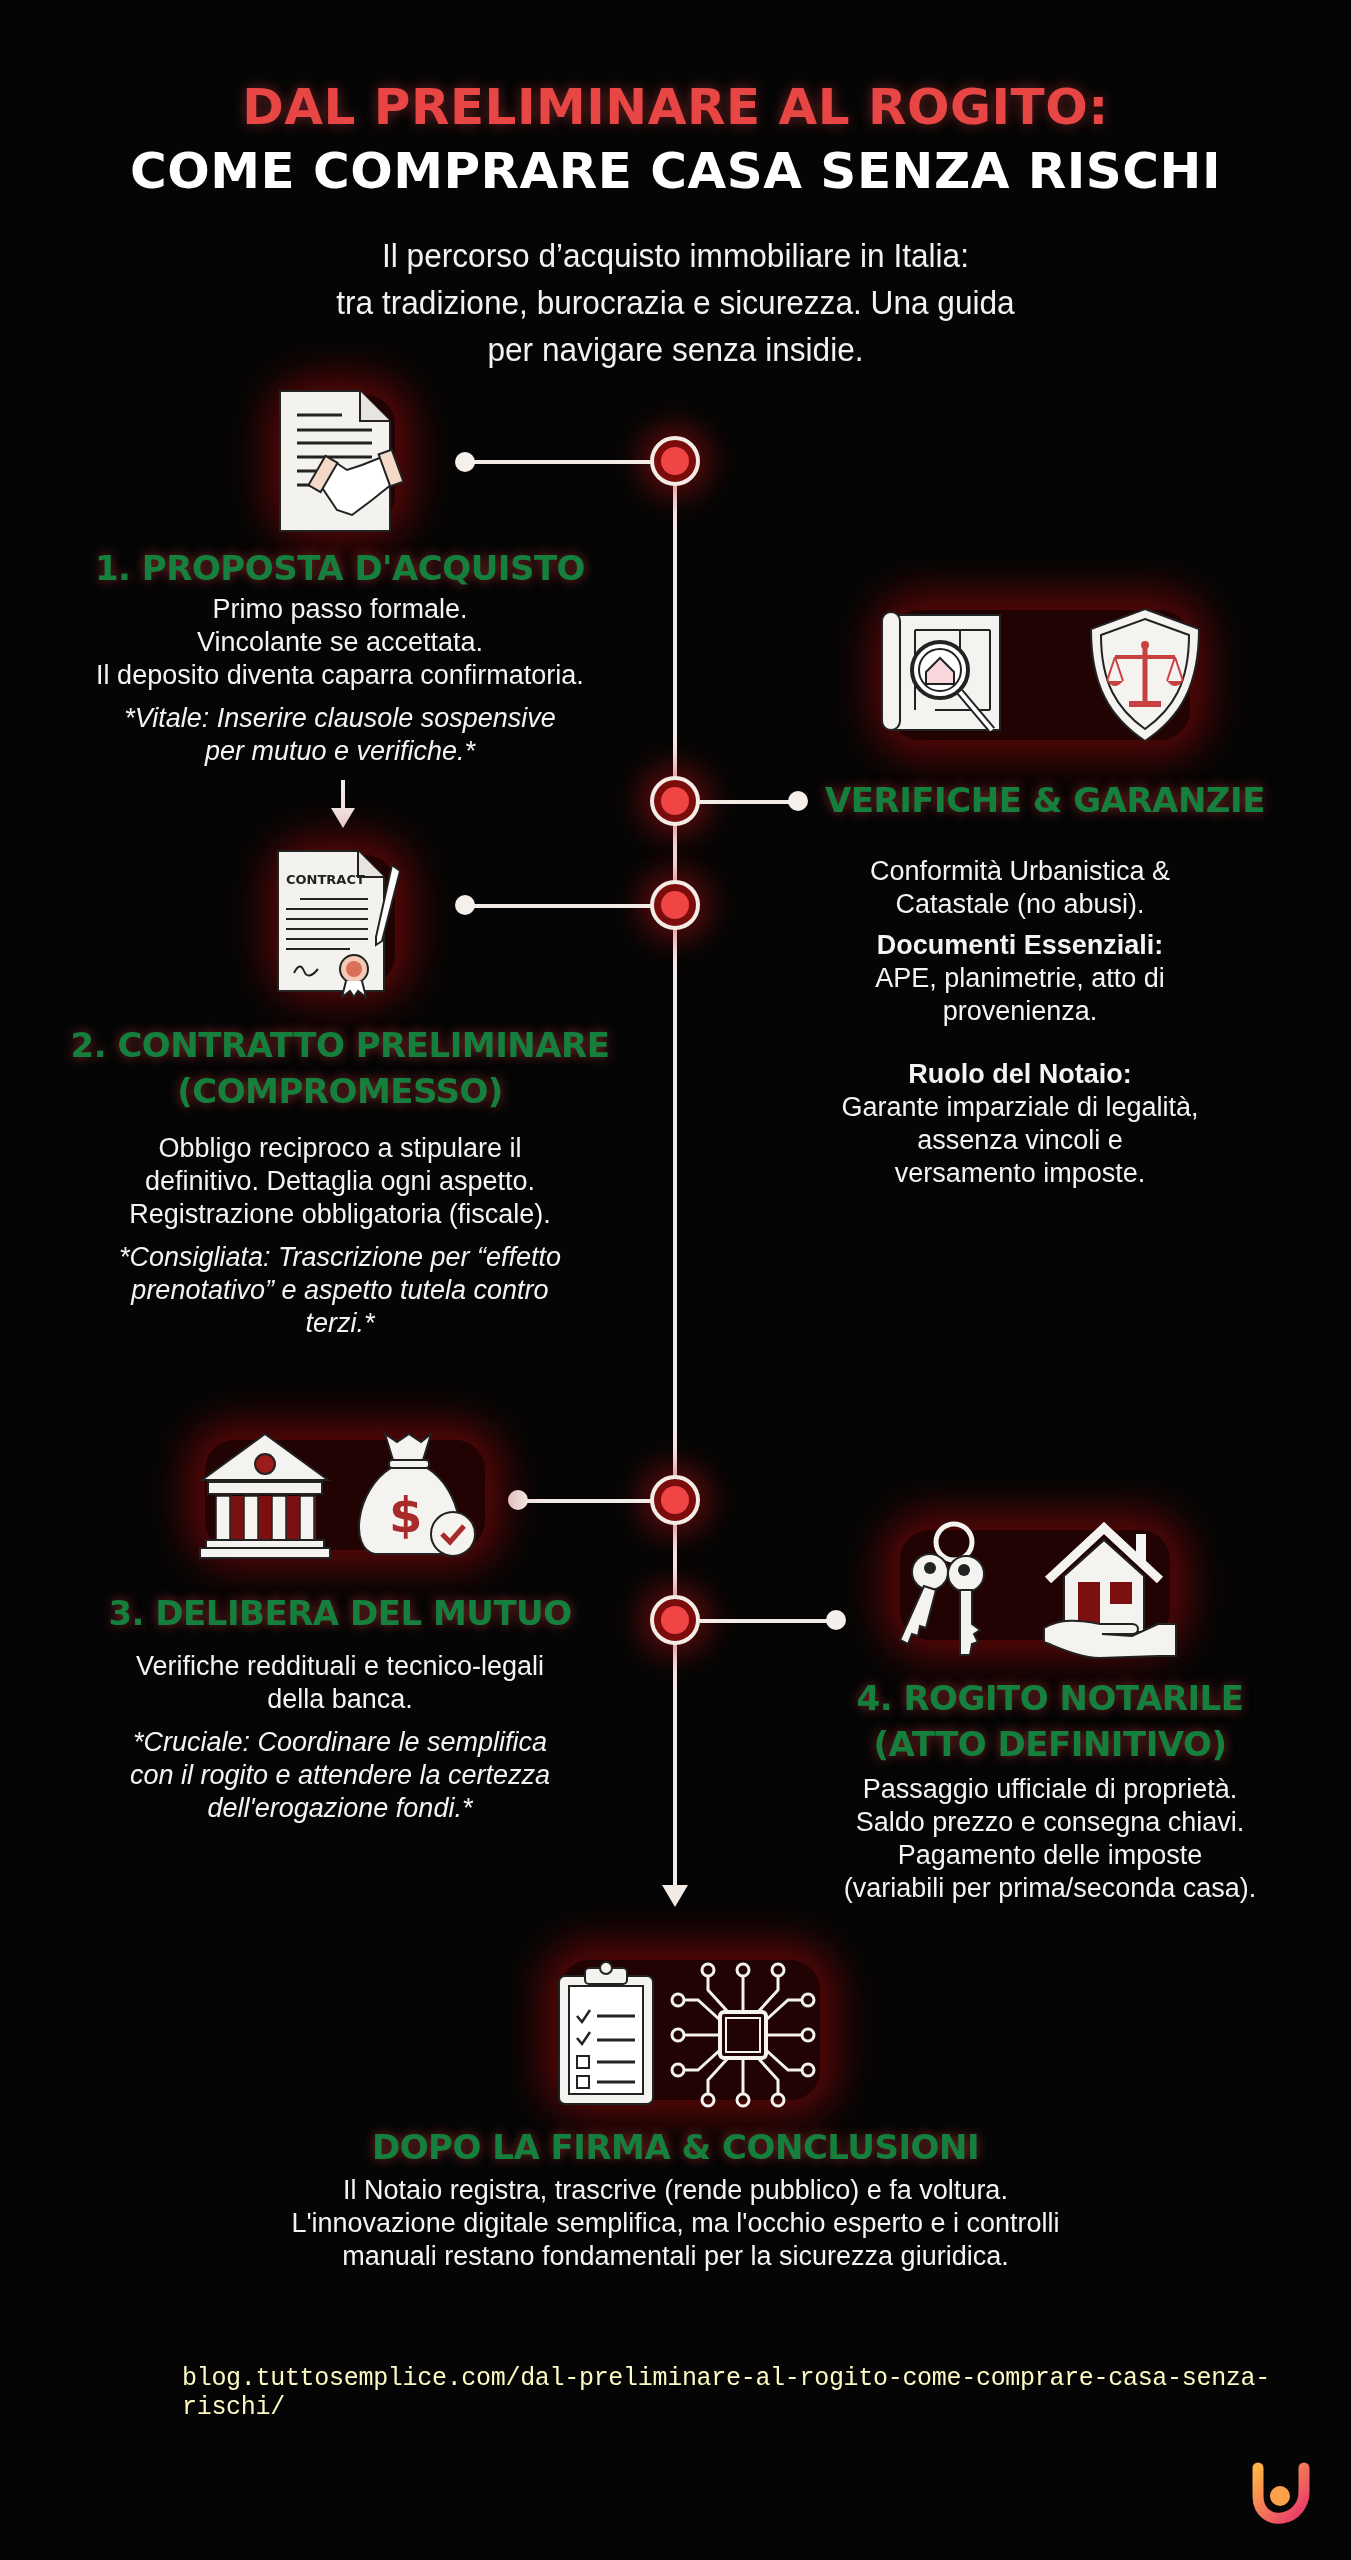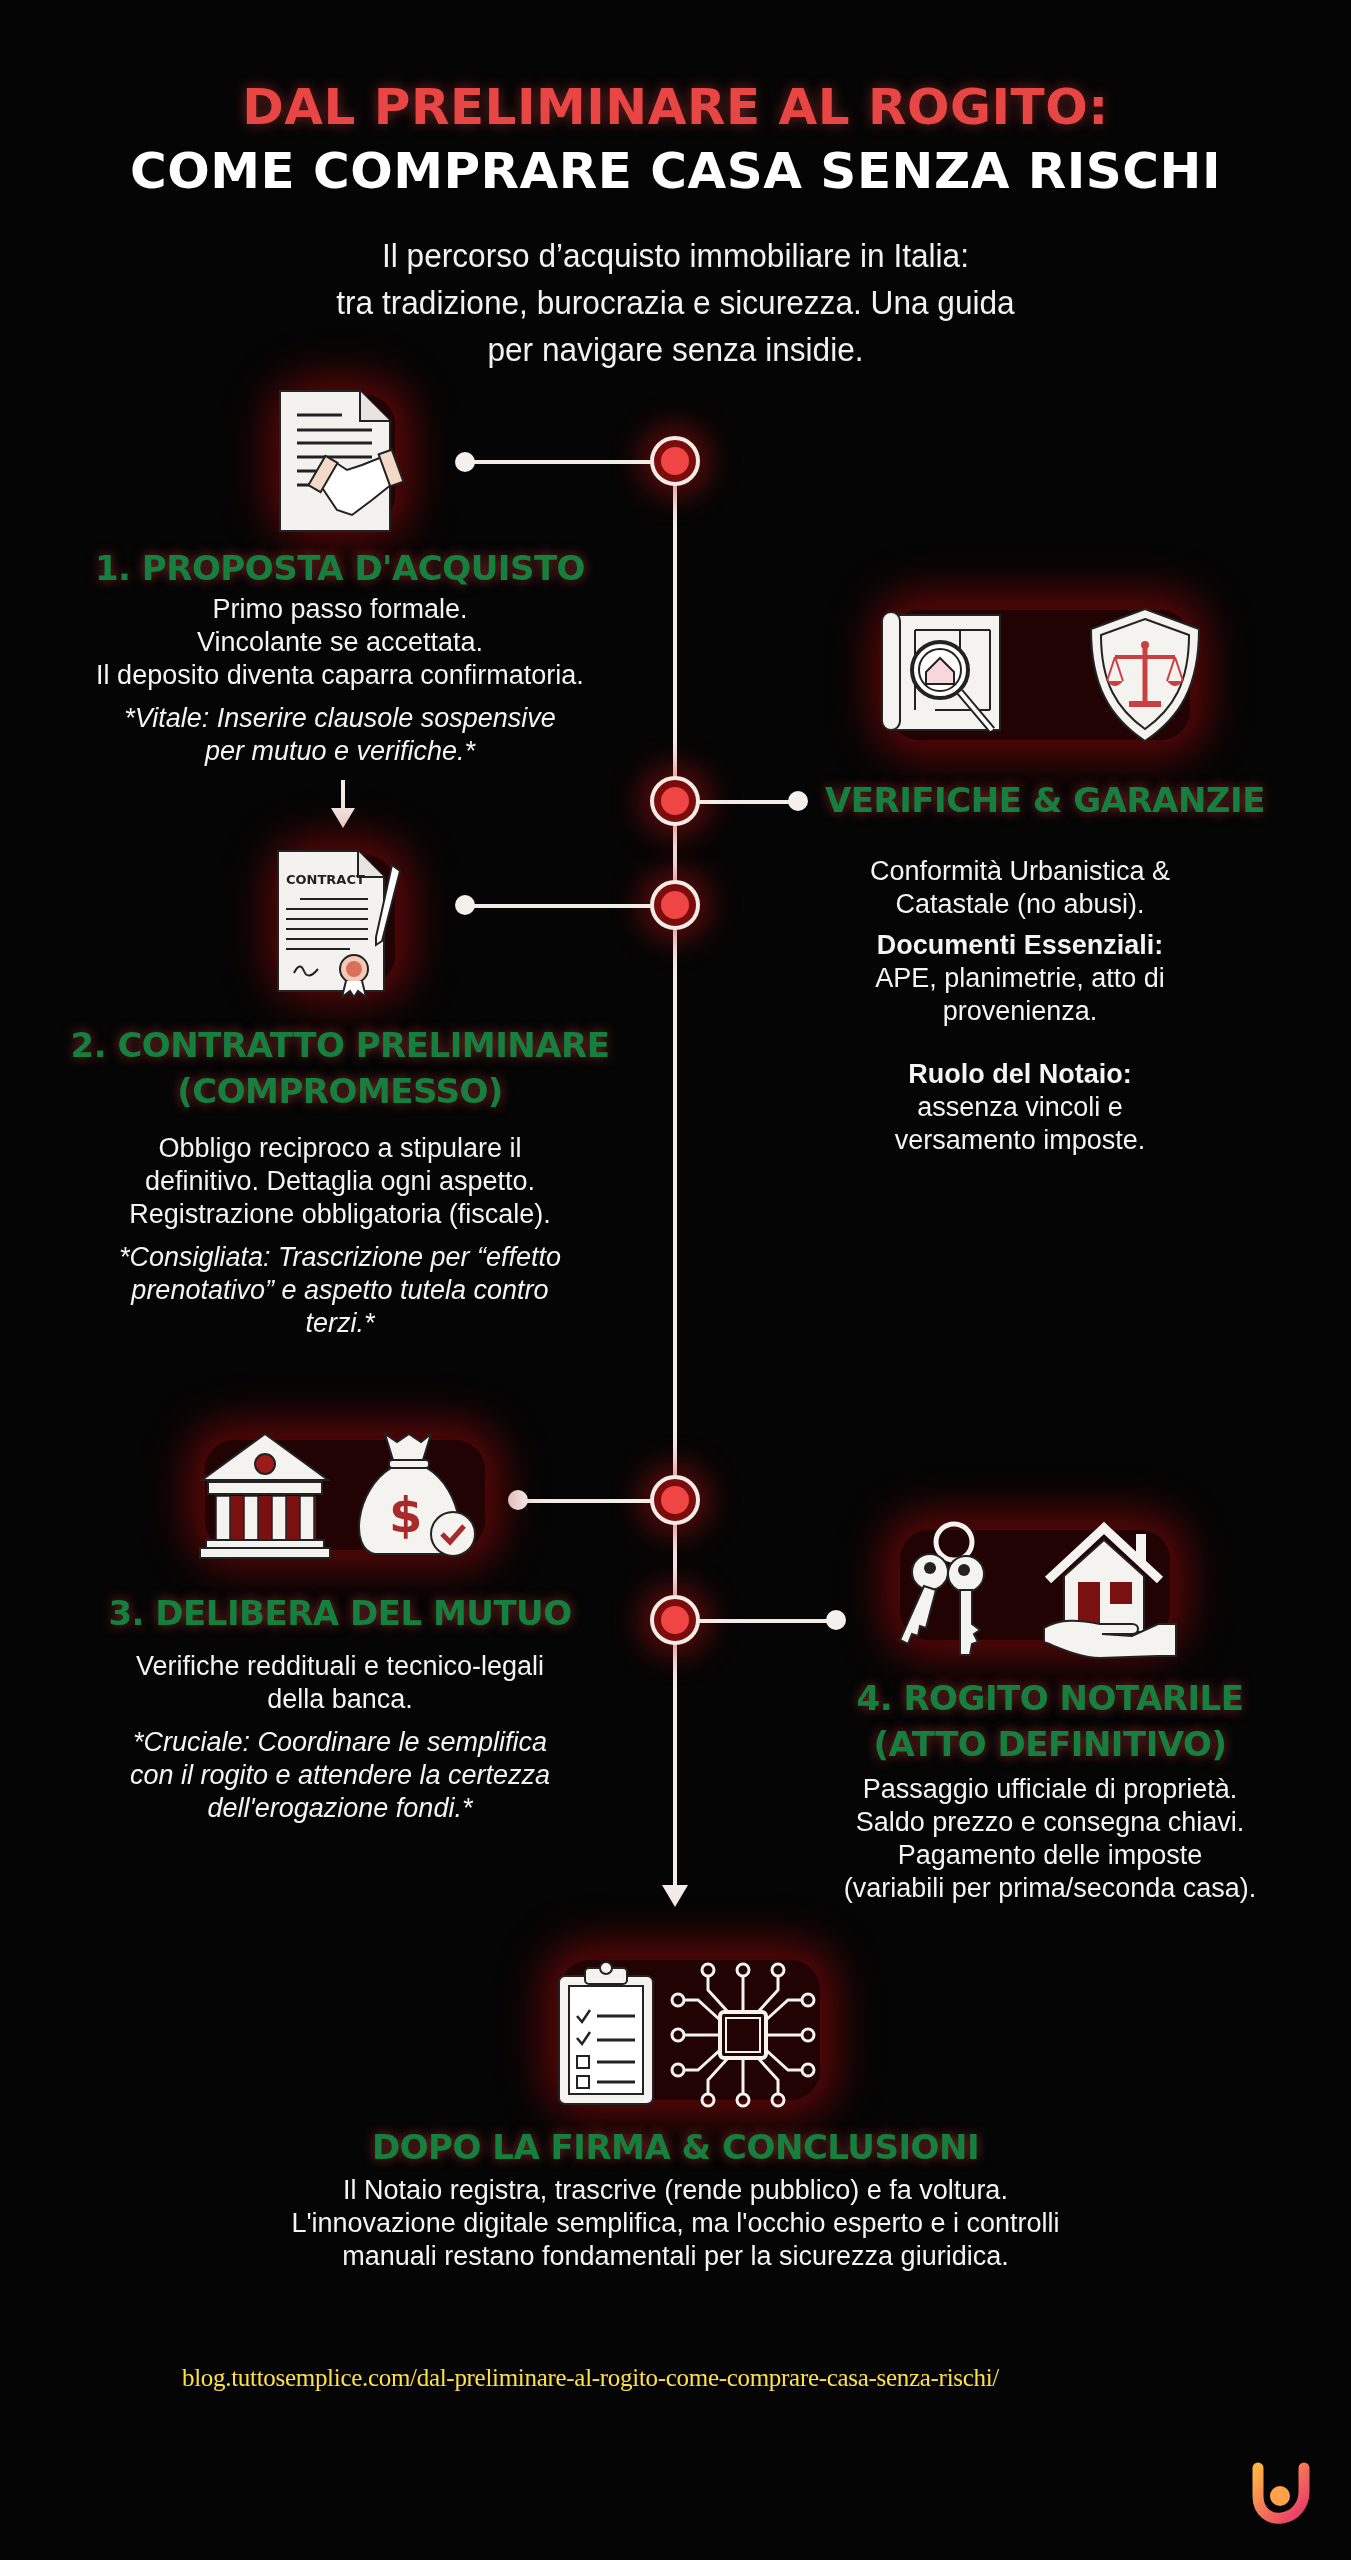--- a/index.html
+++ b/index.html
@@ -49,21 +49,21 @@
     border-radius:50%; background:#f04545;
   }
   .hline { position:absolute; height:4px; background:#f3ebe6; }
   .dot { position:absolute; width:20px; height:20px; border-radius:50%; background:#f5f0ec; }
   .glow {
     position:absolute; border-radius:30px;
     box-shadow:0 0 40px 18px rgba(160,10,10,0.55);
     background:rgba(90,0,0,0.35);
   }
   .icon svg { display:block; }
-  .url { font-size:25px; color:#fde047; font-family:Liberation Serif, serif; letter-spacing:-0.3px; }
+  .url { font-size:25px; color:#fef9c3; font-family:Liberation Mono, monospace; letter-spacing:-0.3px; }
 </style>
 </head>
 <body>
 
 <div class="abs center" style="left:0;top:78px;width:1351px;">
   <div class="title-red">DAL PRELIMINARE AL ROGITO:</div>
   <div class="title-white" style="margin-top:6px;">COME COMPRARE CASA SENZA RISCHI</div>
 </div>
 <div class="abs center subtitle" style="left:0;top:232px;width:1351px;">
   <div>Il percorso d’acquisto immobiliare in Italia:</div>
@@ -156,20 +156,21 @@
   </svg>
 </div>
 <div class="abs step-title" style="left:825px;top:777px;">VERIFICHE &amp; GARANZIE</div>
 <div class="abs center body-text" style="left:800px;top:855px;width:440px;">
   <span class="l">Conformità Urbanistica &amp;</span>
   <span class="l">Catastale (no abusi).</span>
   <span class="bold" style="margin-top:8px;">Documenti Essenziali:</span>
   <span class="l">APE, planimetrie, atto di</span>
   <span class="l">provenienza.</span>
   <span class="bold" style="margin-top:30px;">Ruolo del Notaio:</span>
+  <span class="l">Garante imparziale di legalità,</span>
   <span class="l">assenza vincoli e</span>
   <span class="l">versamento imposte.</span>
 </div>
 
 <div class="glow" style="left:285px;top:855px;width:110px;height:130px;"></div>
 <div class="abs icon" style="left:272px;top:845px;">
   <svg width="145" height="155" viewBox="0 0 145 155">
     <path d="M6 6 H86 L112 32 V146 H6 Z" fill="#f4f2ef" stroke="#222" stroke-width="2"></path>
     <path d="M86 6 V32 H112" fill="#e8e4e0" stroke="#222" stroke-width="2"></path>
     <text x="14" y="39" font-family="DejaVu Sans, sans-serif" font-weight="700" font-size="13" fill="#222">CONTRACT</text>

